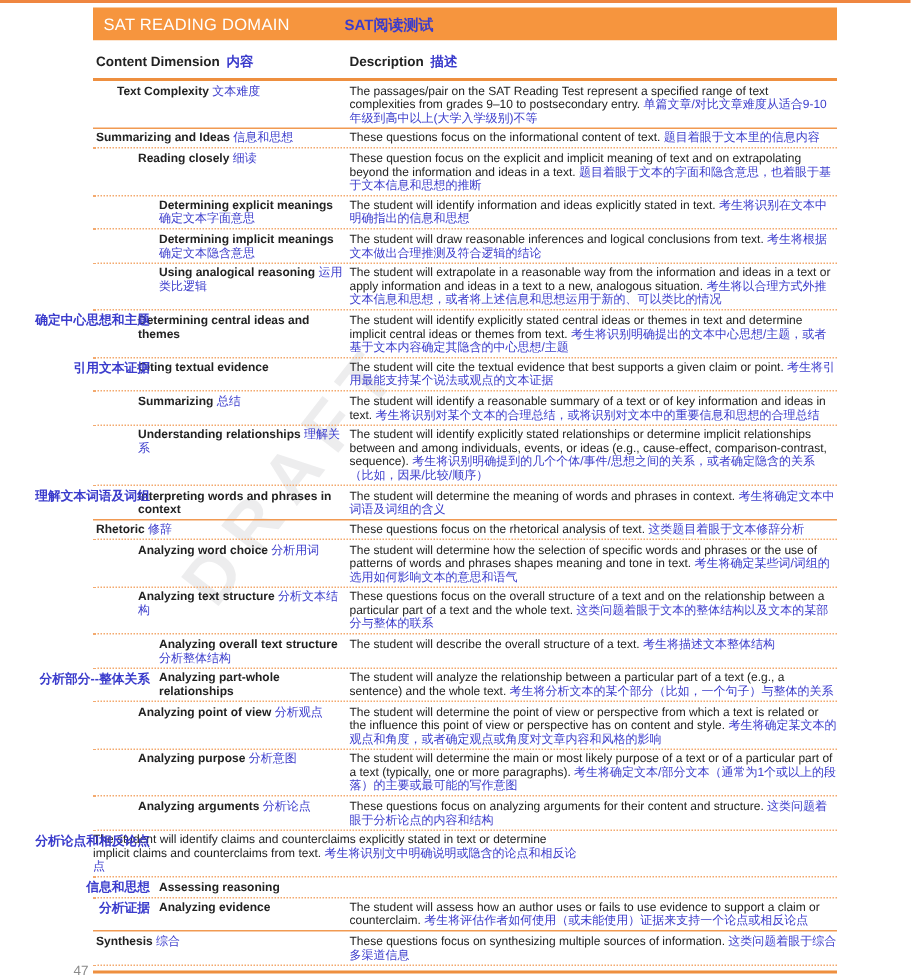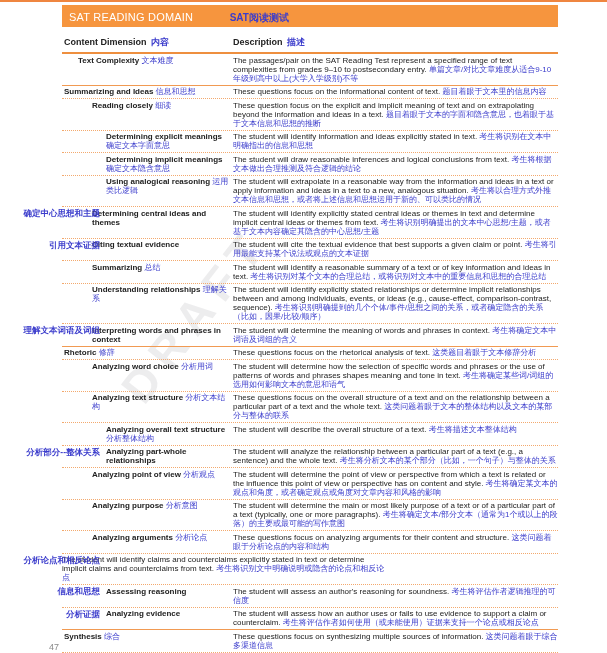--- a/index.html
+++ b/index.html
@@ -151,21 +151,20 @@
         <div class="dim"><span class="den">Analyzing arguments</span><span class="dzh"> 分析论点</span></div>
         <div class="desc"><span class="e">These questions focus on analyzing arguments for their content and structure. </span><span class="c">这类问题着眼于分析论点的内容和结构 </span></div>
       </div>
       <div class="row lvl3">
         <span class="mlabel">分析论点和相反论点</span>
         <div class="desc"><span class="e">The student will identify claims and counterclaims explicitly stated in text or determine implicit claims and counterclaims from text. </span><span class="c">考生将识别文中明确说明或隐含的论点和相反论点 </span></div>
       </div>
       <div class="row lvl3">
         <span class="mlabel">信息和思想</span>
         <div class="dim"><span class="den">Assessing reasoning</span></div>
-        <div class="desc"><span class="e">The student will assess an author's reasoning for soundness. </span><span class="c">考生将评估作者逻辑推理的可信度 </span></div>
       </div>
       <div class="row lvl3">
         <span class="mlabel">分析证据</span>
         <div class="dim"><span class="den">Analyzing evidence</span></div>
         <div class="desc"><span class="e">The student will assess how an author uses or fails to use evidence to support a claim or counterclaim. </span><span class="c">考生将评估作者如何使用（或未能使用）证据来支持一个论点或相反论点 </span></div>
       </div>
       <div class="row lvl0 sec">
         <div class="dim"><span class="den">Synthesis</span><span class="dzh"> 综合</span></div>
         <div class="desc"><span class="e">These questions focus on synthesizing multiple sources of information. </span><span class="c">这类问题着眼于综合多渠道信息 </span></div>
       </div>

